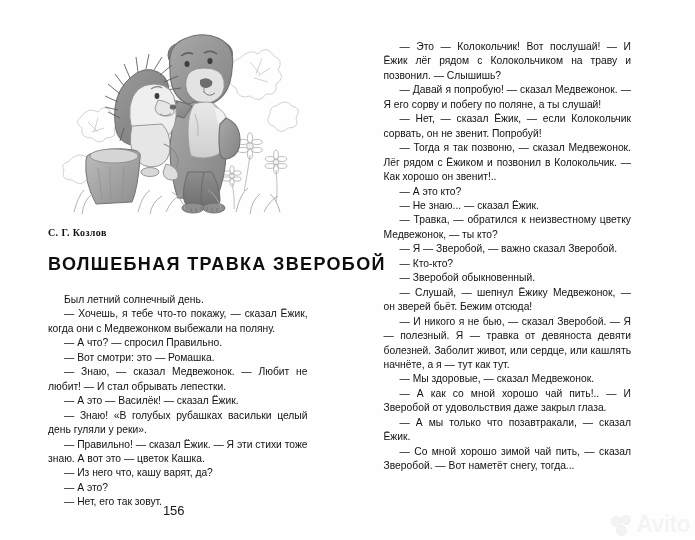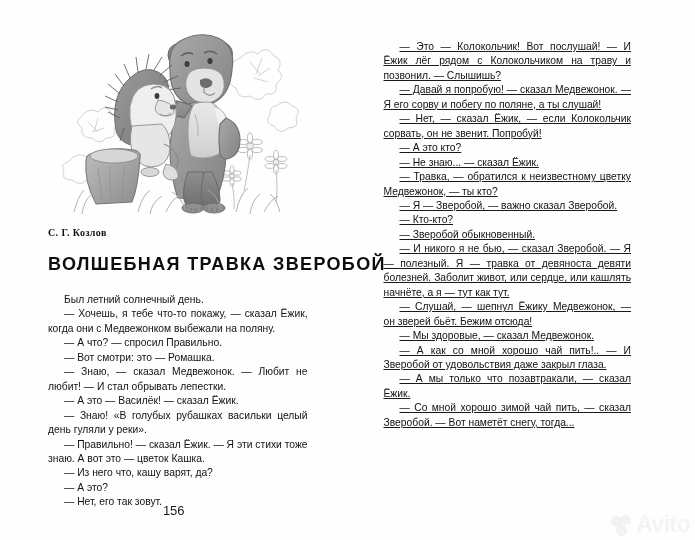--- a/index.html
+++ b/index.html
@@ -27,21 +27,21 @@
     inset: 0;
     display: flex;
   }
   .page-col {
     position: relative;
     box-sizing: border-box;
     width: 50%;
     height: 100%;
   }
   .page-left  { padding: 14px 40px 0 48px; }
-  .page-right { padding: 40px 64px 0 36px; text-decoration: underline; }
+  .page-right { padding: 40px 64px 0 36px; }
 
   
   .illo-wrap {
     width: 248px;
     height: 198px;
     margin: 8px auto 0 auto;
     position: relative;
   }
   .illo-wrap svg { display: block; width: 100%; height: 100%; }
 
@@ -307,28 +307,29 @@
       </div>
 
       <div class="folio">156</div>
     </div>
 
     <div class="page-col page-right">
       <div class="body-text">
         <p>— Это — Колокольчик! Вот послушай! — И Ёжик лёг рядом с Колокольчиком на траву и позвонил. — Слышишь?</p>
         <p>— Давай я попробую! — сказал Медвежонок. — Я его сорву и побегу по поляне, а ты слушай!</p>
         <p>— Нет, — сказал Ёжик, — если Колокольчик сорвать, он не звенит. Попробуй!</p>
+        <p>— Тогда я так позвоню, — сказал Медвежонок. Лёг рядом с Ёжиком и позвонил в Колокольчик. — Как хорошо он звенит!..</p>
         <p>— А это кто?</p>
         <p>— Не знаю... — сказал Ёжик.</p>
         <p>— Травка, — обратился к неизвестному цветку Медвежонок, — ты кто?</p>
         <p>— Я — Зверобой, — важно сказал Зверобой.</p>
         <p>— Кто-кто?</p>
         <p>— Зверобой обыкновенный.</p>
+        <p>— Слушай, — шепнул Ёжику Медвежонок, — он зверей бьёт. Бежим отсюда!</p>
         <p>— И никого я не бью, — сказал Зверобой. — Я — полезный. Я — травка от девяноста девяти болезней. Заболит живот, или сердце, или кашлять начнёте, а я — тут как тут.</p>
-        <p>— Слушай, — шепнул Ёжику Медвежонок, — он зверей бьёт. Бежим отсюда!</p>
         <p>— Мы здоровые, — сказал Медвежонок.</p>
         <p>— А как со мной хорошо чай пить!.. — И Зверобой от удовольствия даже закрыл глаза.</p>
         <p>— А мы только что позавтракали, — сказал Ёжик.</p>
         <p>— Со мной хорошо зимой чай пить, — сказал Зверобой. — Вот наметёт снегу, тогда...</p>
       </div>
 
 
       <div class="watermark">
         <span class="wm-dots">
             <i></i>

